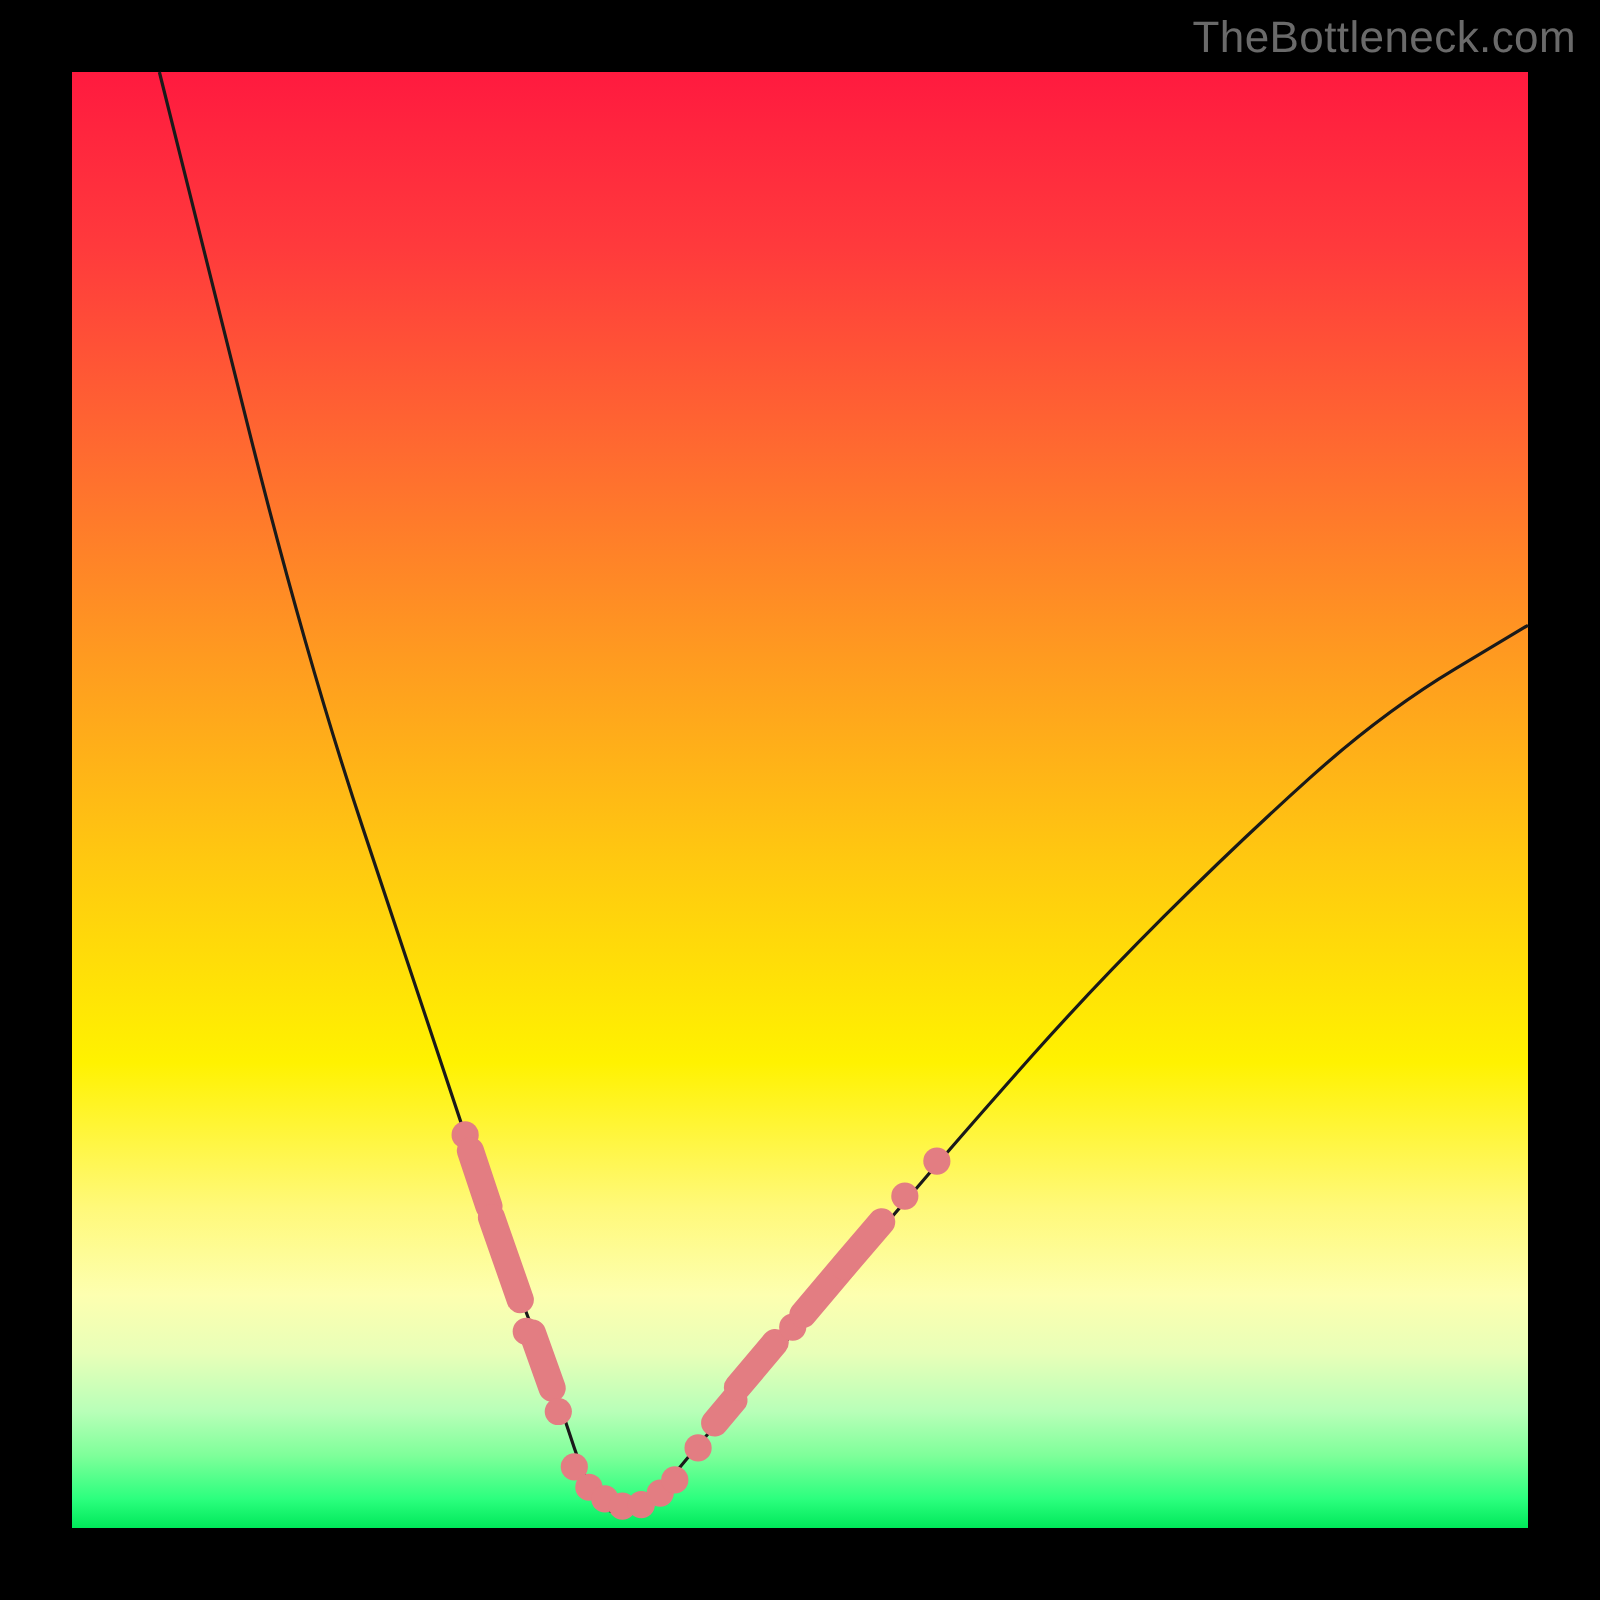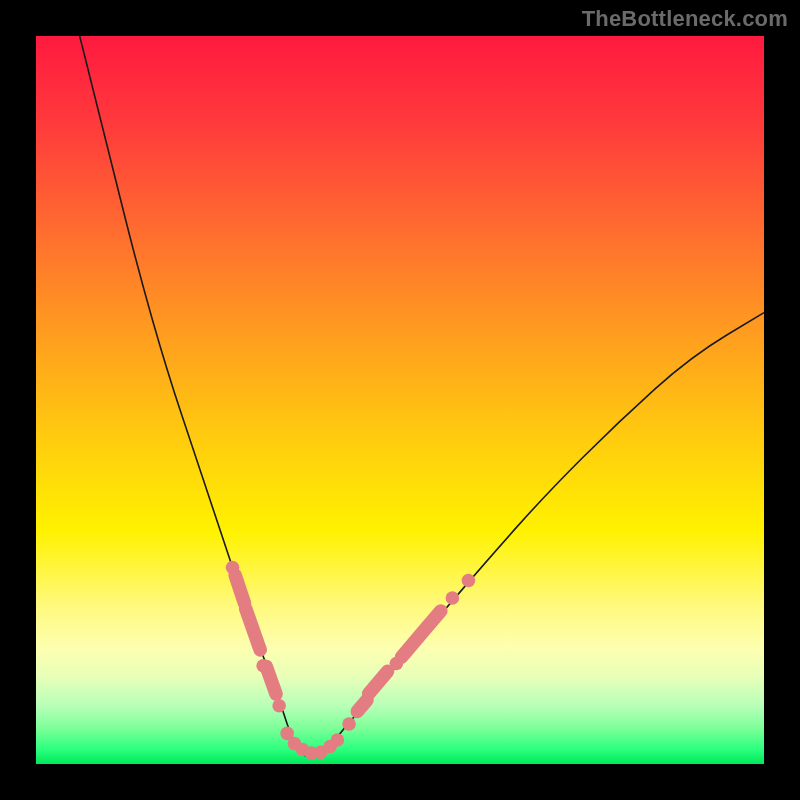--- a/index.html
+++ b/index.html
@@ -37,21 +37,21 @@
       #7fff9a 95%,
       #2cff7e 98%,
       #00e85a 100%);
   }
   .attribution {
     position: absolute;
     top: 6px;
     right: 12px;
     color: #6a6a6a;
     font-size: 22px;
-    font-weight: 700;
+    font-weight: 400;
     letter-spacing: 0.2px;
     z-index: 20;
   }
   svg.curve {
     position: absolute;
     left: 0;
     top: 0;
     width: 728px;
     height: 728px;
     overflow: visible;

